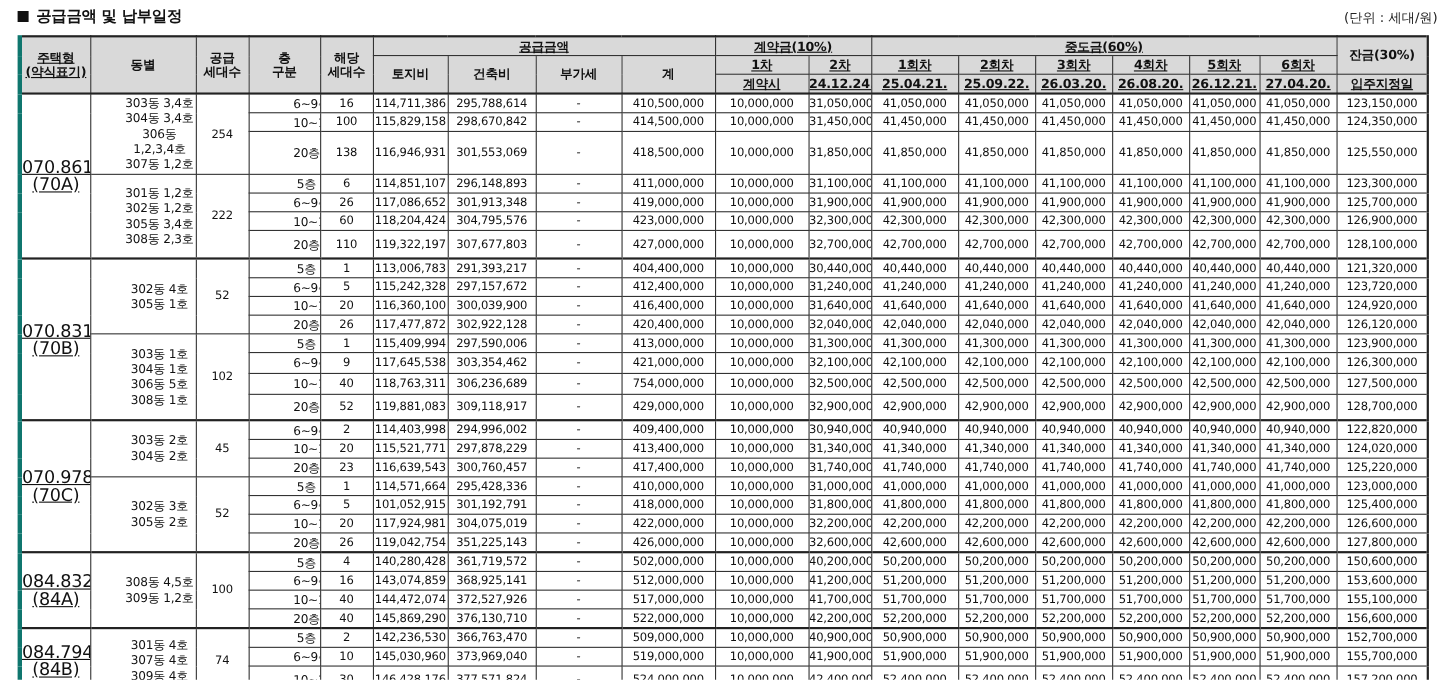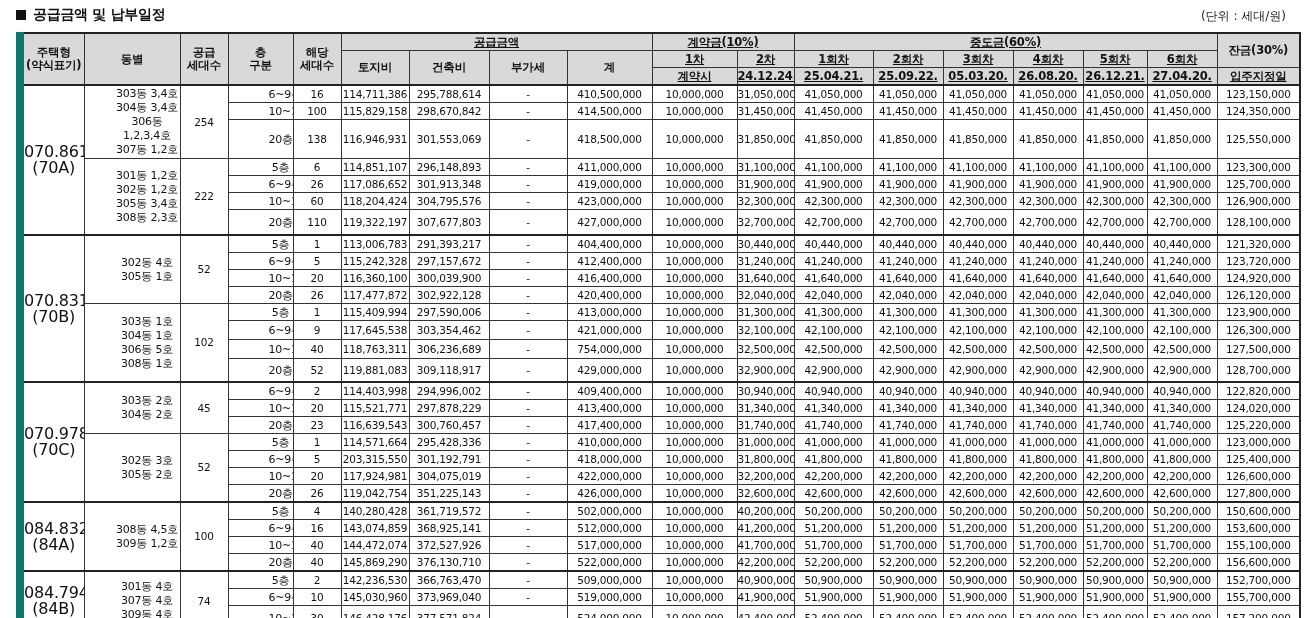--- a/index.html
+++ b/index.html
@@ -12,21 +12,21 @@
   .title {
     position: absolute; left: 16px; top: 6px;
     font-size: 14px; font-weight: bold; letter-spacing: -0.3px;
     display: flex; align-items: center;
   }
   .title .sq {
     display: inline-block; width: 10px; height: 10px; background: #111;
     margin-right: 7px;
   }
   .unit {
-    position: absolute; right: 26px; top: 8px;
+    position: absolute; right: 5px; top: 8px;
     font-size: 12px; color: #222; text-align: center;
   }
   table.main {
     position: absolute; left: 16px; top: 32px;
     border-collapse: collapse;
     table-layout: fixed;
     width: 1280px;
     font-size: 10.5px;
     letter-spacing: -0.2px;
   }
@@ -45,21 +45,21 @@
     line-height: 13px;
   }
   table.main thead { border: 2px solid #222; }
   table.main th.thin { height: 16px; text-decoration: underline; }
   table.main td { height: 16px; line-height: 15px; background: #fff; }
   table.main td.bldg { line-height: 14px; white-space: pre-line; font-size: 11px; padding-left: 30px; }
   table.main td.type { font-size: 16px; line-height: 16px; white-space: pre-line; }
   table.main td.floor { font-size: 11px; padding-left: 40px; }
   table.main tbody tr.grp-start td { border-top: 2px solid #222; }
   table.main td.bal, table.main th.bal { border-right: 2px solid #222; }
-  table.main td.first, table.main th.first { border-left: 8px solid #0f766e; }
+  table.main td.first, table.main th.first { border-left: 4px solid #0f766e; text-decoration: underline; }
   table.main tbody tr.last td { border-bottom: 2px solid #222; }
   .gs td { border-top: 1.5px solid #444; }
 </style>
 </head>
 <body>
 
 <div class="title">
   <span class="sq"></span>
   <span>공급금액 및 납부일정</span>
 </div>
@@ -114,21 +114,21 @@
       <th class="thin">3회차</th>
       <th class="thin">4회차</th>
       <th class="thin">5회차</th>
       <th class="thin">6회차</th>
     </tr>
     <tr>
       <th class="thin">계약시</th>
       <th class="thin">24.12.24.</th>
       <th class="thin">25.04.21.</th>
       <th class="thin">25.09.22.</th>
-      <th class="thin">05.03.20.</th>
+      <th class="thin">26.03.20.</th>
       <th class="thin">26.08.20.</th>
       <th class="thin">26.12.21.</th>
       <th class="thin">27.04.20.</th>
       <th class="thin bal">입주지정일</th>
     </tr>
   </thead>
   <tbody id="tbody">
       <tr>
         <td class="type first" rowspan="7">070.8617A
 (70A)</td>
@@ -478,21 +478,21 @@
         <td>41,000,000</td>
         <td>41,000,000</td>
         <td>41,000,000</td>
         <td>41,000,000</td>
         <td>41,000,000</td>
         <td class="bal">123,000,000</td>
       </tr>
       <tr>
         <td class="floor" style="height:16px">6~9층</td>
         <td>5</td>
-        <td>203,315,550</td>
+        <td>101,052,915</td>
         <td>301,192,791</td>
         <td>-</td>
         <td>418,000,000</td>
         <td>10,000,000</td>
         <td>31,800,000</td>
         <td>41,800,000</td>
         <td>41,800,000</td>
         <td>41,800,000</td>
         <td>41,800,000</td>
         <td>41,800,000</td>

